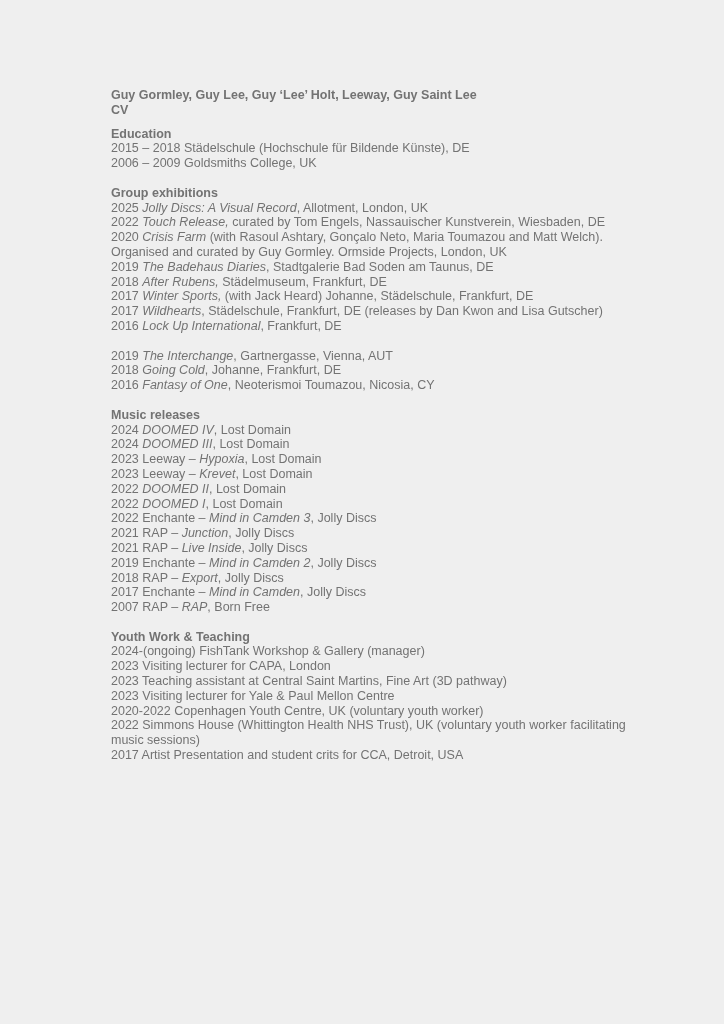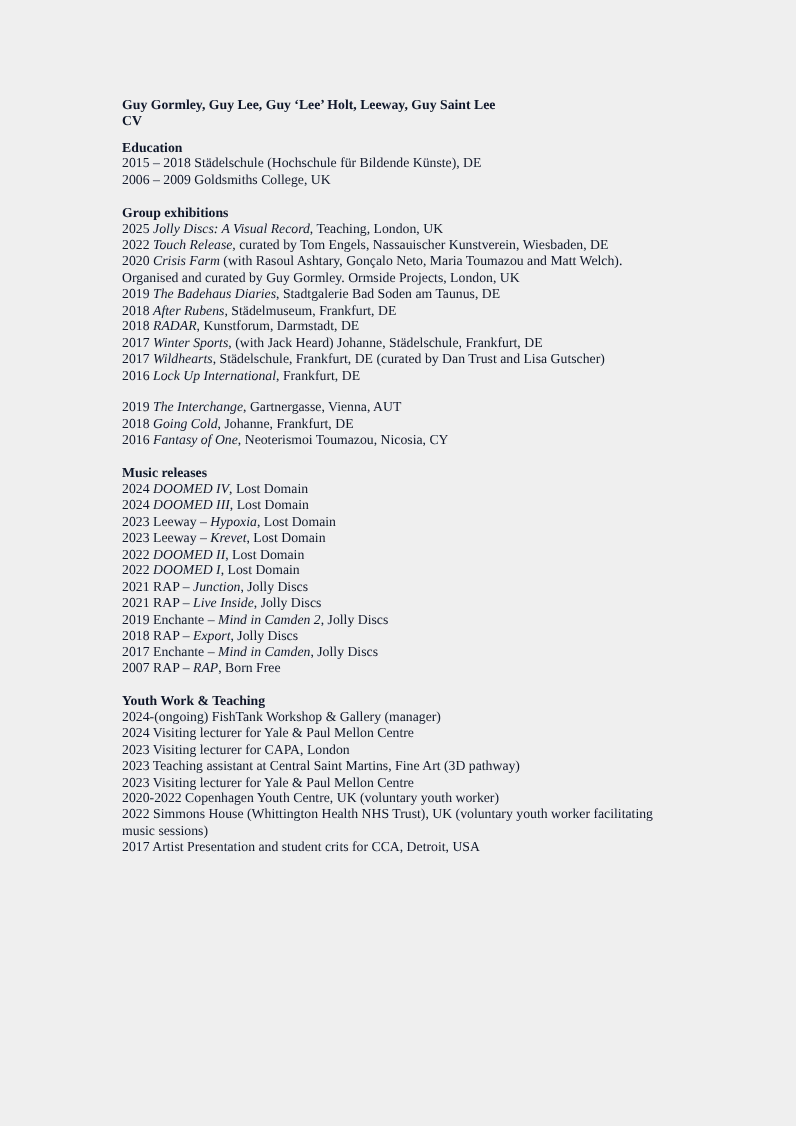--- a/index.html
+++ b/index.html
@@ -46,68 +46,67 @@
     font-weight: bold;
   }
   .italic {
     font-style: italic;
     text-align: right;
   }
 </style>
 </head>
 <body style="background: rgb(239, 239, 239);">
 
-<div class="page" style="background: rgb(239, 239, 239); color: #0f172a; font-family: Liberation Serif, serif;">
+<div class="page" style="background: rgb(239, 239, 239); color: #737373;">
   <div class="content">
     <div class="header-block">
       <div class="line bold">Guy Gormley, Guy Lee, Guy ‘Lee’ Holt, Leeway, Guy Saint Lee</div>
       <div class="line bold">CV</div>
     </div>
     <div>
         <div class="section">
           <div class="line heading">Education</div>
           <div class="line entry"><span class="regular">2015 – 2018 Städelschule (Hochschule für Bildende Künste), DE</span></div>
           <div class="line entry"><span class="regular">2006 – 2009 Goldsmiths College, UK</span></div>
         </div>
         <div class="section">
           <div class="line heading">Group exhibitions</div>
-          <div class="line entry"><span class="regular">2025 </span><span class="italic">Jolly Discs: A Visual Record</span><span class="regular">, Teaching, London, UK</span></div>
+          <div class="line entry"><span class="regular">2025 </span><span class="italic">Jolly Discs: A Visual Record</span><span class="regular">, Allotment, London, UK</span></div>
           <div class="line entry"><span class="regular">2022 </span><span class="italic">Touch Release,</span><span class="regular"> curated by Tom Engels, Nassauischer Kunstverein, Wiesbaden, DE</span></div>
           <div class="line entry"><span class="regular">2020 </span><span class="italic">Crisis Farm</span><span class="regular"> (with Rasoul Ashtary, Gonçalo Neto, Maria Toumazou and Matt Welch).</span><br><span class="regular">Organised and curated by Guy Gormley. Ormside Projects, London, UK</span></div>
           <div class="line entry"><span class="regular">2019 </span><span class="italic">The Badehaus Diaries</span><span class="regular">, Stadtgalerie Bad Soden am Taunus, DE</span></div>
           <div class="line entry"><span class="regular">2018 </span><span class="italic">After Rubens,</span><span class="regular"> Städelmuseum, Frankfurt, DE</span></div>
-          <div class="line entry"><span class="regular">2018 </span><span class="italic">RADAR</span><span class="regular">, Kunstforum, Darmstadt, DE</span></div>
           <div class="line entry"><span class="regular">2017 </span><span class="italic">Winter Sports,</span><span class="regular"> (with Jack Heard) Johanne, Städelschule, Frankfurt, DE</span></div>
-          <div class="line entry"><span class="regular">2017 </span><span class="italic">Wildhearts</span><span class="regular">, Städelschule, Frankfurt, DE (curated by Dan Trust and Lisa Gutscher)</span></div>
+          <div class="line entry"><span class="regular">2017 </span><span class="italic">Wildhearts</span><span class="regular">, Städelschule, Frankfurt, DE (releases by Dan Kwon and Lisa Gutscher)</span></div>
           <div class="line entry"><span class="regular">2016 </span><span class="italic">Lock Up International</span><span class="regular">, Frankfurt, DE</span></div>
         </div>
         <div class="section">
           <div class="line entry"><span class="regular">2019 </span><span class="italic">The Interchange</span><span class="regular">, Gartnergasse, Vienna, AUT</span></div>
           <div class="line entry"><span class="regular">2018 </span><span class="italic">Going Cold</span><span class="regular">, Johanne, Frankfurt, DE</span></div>
           <div class="line entry"><span class="regular">2016 </span><span class="italic">Fantasy of One</span><span class="regular">, Neoterismoi Toumazou, Nicosia, CY</span></div>
         </div>
         <div class="section">
           <div class="line heading">Music releases</div>
           <div class="line entry"><span class="regular">2024 </span><span class="italic">DOOMED IV</span><span class="regular">, Lost Domain</span></div>
           <div class="line entry"><span class="regular">2024 </span><span class="italic">DOOMED III</span><span class="regular">, Lost Domain</span></div>
           <div class="line entry"><span class="regular">2023 Leeway – </span><span class="italic">Hypoxia</span><span class="regular">, Lost Domain</span></div>
           <div class="line entry"><span class="regular">2023 Leeway – </span><span class="italic">Krevet</span><span class="regular">, Lost Domain</span></div>
           <div class="line entry"><span class="regular">2022 </span><span class="italic">DOOMED II</span><span class="regular">, Lost Domain</span></div>
           <div class="line entry"><span class="regular">2022 </span><span class="italic">DOOMED I</span><span class="regular">, Lost Domain</span></div>
+          <div class="line entry"><span class="regular">2022 Enchante – </span><span class="italic">Mind in Camden 3</span><span class="regular">, Jolly Discs</span></div>
           <div class="line entry"><span class="regular">2021 RAP – </span><span class="italic">Junction</span><span class="regular">, Jolly Discs</span></div>
           <div class="line entry"><span class="regular">2021 RAP – </span><span class="italic">Live Inside</span><span class="regular">, Jolly Discs</span></div>
           <div class="line entry"><span class="regular">2019 Enchante – </span><span class="italic">Mind in Camden 2</span><span class="regular">, Jolly Discs</span></div>
           <div class="line entry"><span class="regular">2018 RAP – </span><span class="italic">Export</span><span class="regular">, Jolly Discs</span></div>
           <div class="line entry"><span class="regular">2017 Enchante – </span><span class="italic">Mind in Camden</span><span class="regular">, Jolly Discs</span></div>
           <div class="line entry"><span class="regular">2007 RAP – </span><span class="italic">RAP</span><span class="regular">, Born Free</span></div>
         </div>
         <div class="section">
           <div class="line heading">Youth Work &amp; Teaching</div>
           <div class="line entry"><span class="regular">2024-(ongoing) FishTank Workshop &amp; Gallery (manager)</span></div>
-          <div class="line entry"><span class="regular">2024 Visiting lecturer for Yale &amp; Paul Mellon Centre</span></div>
           <div class="line entry"><span class="regular">2023 Visiting lecturer for CAPA, London</span></div>
           <div class="line entry"><span class="regular">2023 Teaching assistant at Central Saint Martins, Fine Art (3D pathway)</span></div>
           <div class="line entry"><span class="regular">2023 Visiting lecturer for Yale &amp; Paul Mellon Centre</span></div>
           <div class="line entry"><span class="regular">2020-2022 Copenhagen Youth Centre, UK (voluntary youth worker)</span></div>
           <div class="line entry"><span class="regular">2022 Simmons House (Whittington Health NHS Trust), UK (voluntary youth worker facilitating</span><br><span class="regular">music sessions)</span></div>
           <div class="line entry"><span class="regular">2017 Artist Presentation and student crits for CCA, Detroit, USA</span></div>
         </div>
       </div>
   </div>
 </div>

